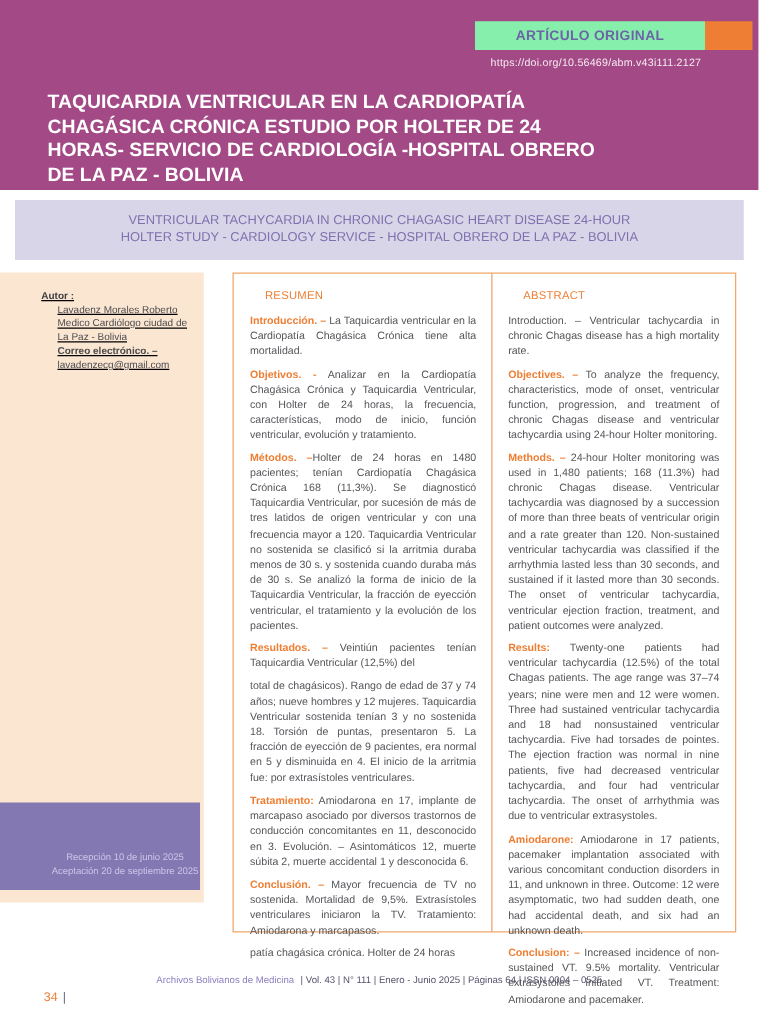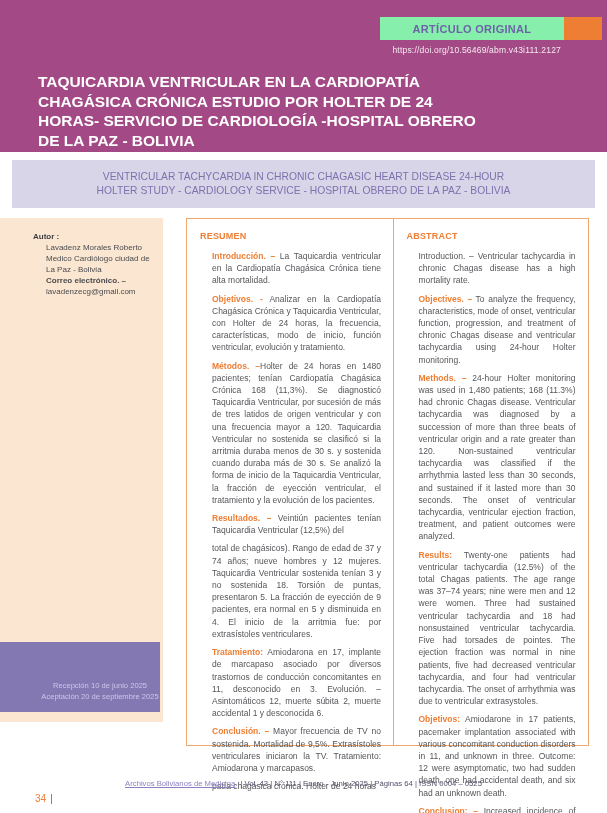--- a/index.html
+++ b/index.html
@@ -30,47 +30,47 @@
   .title-es{position:absolute;top:72px;left:38px;right:38px;margin:0;
             font-size:15.5px;font-weight:bold;line-height:19.5px;color:#ffffff;}
 
   
   .title-en{position:absolute;top:160px;left:12px;right:12px;height:48px;background:var(--title-en-bg);
             display:flex;flex-direction:column;align-items:center;justify-content:center;
             font-size:10.3px;line-height:14.5px;color:var(--title-en-text);text-align:center;}
 
   
   .sidebar{position:absolute;top:218px;left:0;width:163px;height:504px;background:var(--sidebar-peach);
-           box-sizing:border-box;padding:14px 8px 0 33px;}
+           box-sizing:border-box;padding:14px 8px 0 33px;text-decoration:underline;}
   .author-label{font-size:8px;font-weight:bold;color:#3f3f41;margin-bottom:1px;}
   .author-lines{margin-left:13px;font-size:8px;line-height:11px;color:#4b4b4e;}
   .author-lines .bold{font-weight:bold;}
 
   .reception{position:absolute;top:642px;left:0;width:160px;height:70px;background:var(--reception-bg);
              box-sizing:border-box;display:flex;flex-direction:column;justify-content:flex-end;
              align-items:center;padding-bottom:10px;font-size:7.6px;line-height:10.5px;
              color:var(--reception-text);text-align:center;padding-left:40px;}
 
   
   .col{position:absolute;top:218px;height:528px;border:1.5px solid var(--border-orange);
        box-sizing:border-box;padding:8px 12px 8px 13px;background:#ffffff;}
   .col-es{left:186px;width:208px;}
   .col-en{left:392.5px;width:196px;}
-  .col-heading{margin:4px 0 9px 0;font-size:9px;font-weight:bold;color:var(--accent-orange);letter-spacing:.2px;}
-  .col p{margin:0 0 6px 12px;font-size:8.5px;line-height:12.2px;color:var(--body-text);text-align:justify;}
+  .col-heading{margin:4px 0 9px 12px;font-size:9px;font-weight:normal;color:var(--accent-orange);letter-spacing:.2px;}
+  .col p{margin:0 0 6px 0;font-size:8.5px;line-height:12.2px;color:var(--body-text);text-align:justify;}
   .col .lead{font-weight:bold;}
   .col .lead.orange{color:var(--accent-orange);}
 
   
   .footer{position:absolute;top:777px;left:0;right:0;height:20px;}
   .page-num{position:absolute;left:35px;top:0;font-size:10px;margin-top:16px;}
   .page-num .num{color:var(--accent-orange);}
   .page-num .bar{color:#6b6580;margin-left:4px;}
   .footer-center{text-align:center;font-size:7.7px;padding-top:2px;}
-  .footer-center .journal{color:var(--footer-journal-purple);text-decoration:underline;}
+  .footer-center .journal{color:var(--footer-journal-purple);}
   .footer-center .meta{color:var(--footer-meta);font-weight:400;margin-left:3px;margin-top:33px;}
 </style>
 </head>
 <body>
 
 <div class="page">
 
   <div class="header">
     <div class="badge-row">
       <div class="badge">
@@ -122,21 +122,21 @@
       </div>
   </section>
 
   <section class="col col-en">
     <h2 class="col-heading">ABSTRACT</h2>
     <div>
         <p>Introduction. – Ventricular tachycardia in chronic Chagas disease has a high mortality rate.</p>
         <p><span class="lead orange">Objectives. –</span> To analyze the frequency, characteristics, mode of onset, ventricular function, progression, and treatment of chronic Chagas disease and ventricular tachycardia using 24-hour Holter monitoring.</p>
         <p><span class="lead orange">Methods. –</span> 24-hour Holter monitoring was used in 1,480 patients; 168 (11.3%) had chronic Chagas disease. Ventricular tachycardia was diagnosed by a succession of more than three beats of ventricular origin and a rate greater than 120. Non-sustained ventricular tachycardia was classified if the arrhythmia lasted less than 30 seconds, and sustained if it lasted more than 30 seconds. The onset of ventricular tachycardia, ventricular ejection fraction, treatment, and patient outcomes were analyzed.</p>
         <p><span class="lead orange">Results:</span> Twenty-one patients had ventricular tachycardia (12.5%) of the total Chagas patients. The age range was 37–74 years; nine were men and 12 were women. Three had sustained ventricular tachycardia and 18 had nonsustained ventricular tachycardia. Five had torsades de pointes. The ejection fraction was normal in nine patients, five had decreased ventricular tachycardia, and four had ventricular tachycardia. The onset of arrhythmia was due to ventricular extrasystoles.</p>
-        <p><span class="lead orange">Objetivos:</span> Amiodarone in 17 patients, pacemaker implantation associated with various concomitant conduction disorders in 11, and unknown in three. Outcome: 12 were asymptomatic, two had sudden death, one had accidental death, and six had an unknown death.</p>
+        <p><span class="lead orange">Amiodarone:</span> Amiodarone in 17 patients, pacemaker implantation associated with various concomitant conduction disorders in 11, and unknown in three. Outcome: 12 were asymptomatic, two had sudden death, one had accidental death, and six had an unknown death.</p>
         <p><span class="lead orange">Conclusion: –</span> Increased incidence of non-sustained VT. 9.5% mortality. Ventricular extrasystoles initiated VT. Treatment: Amiodarone and pacemaker.</p>
         <p><span class="lead orange">Keywords:</span> Ventricular tachycardia, Chronic Chagas disease. 24-hour Holter monitoring.</p>
       </div>
   </section>
 
   <footer class="footer">
     <div class="page-num">
       <span class="num">34</span><span class="bar">|</span>
     </div>
     <div class="footer-center">

